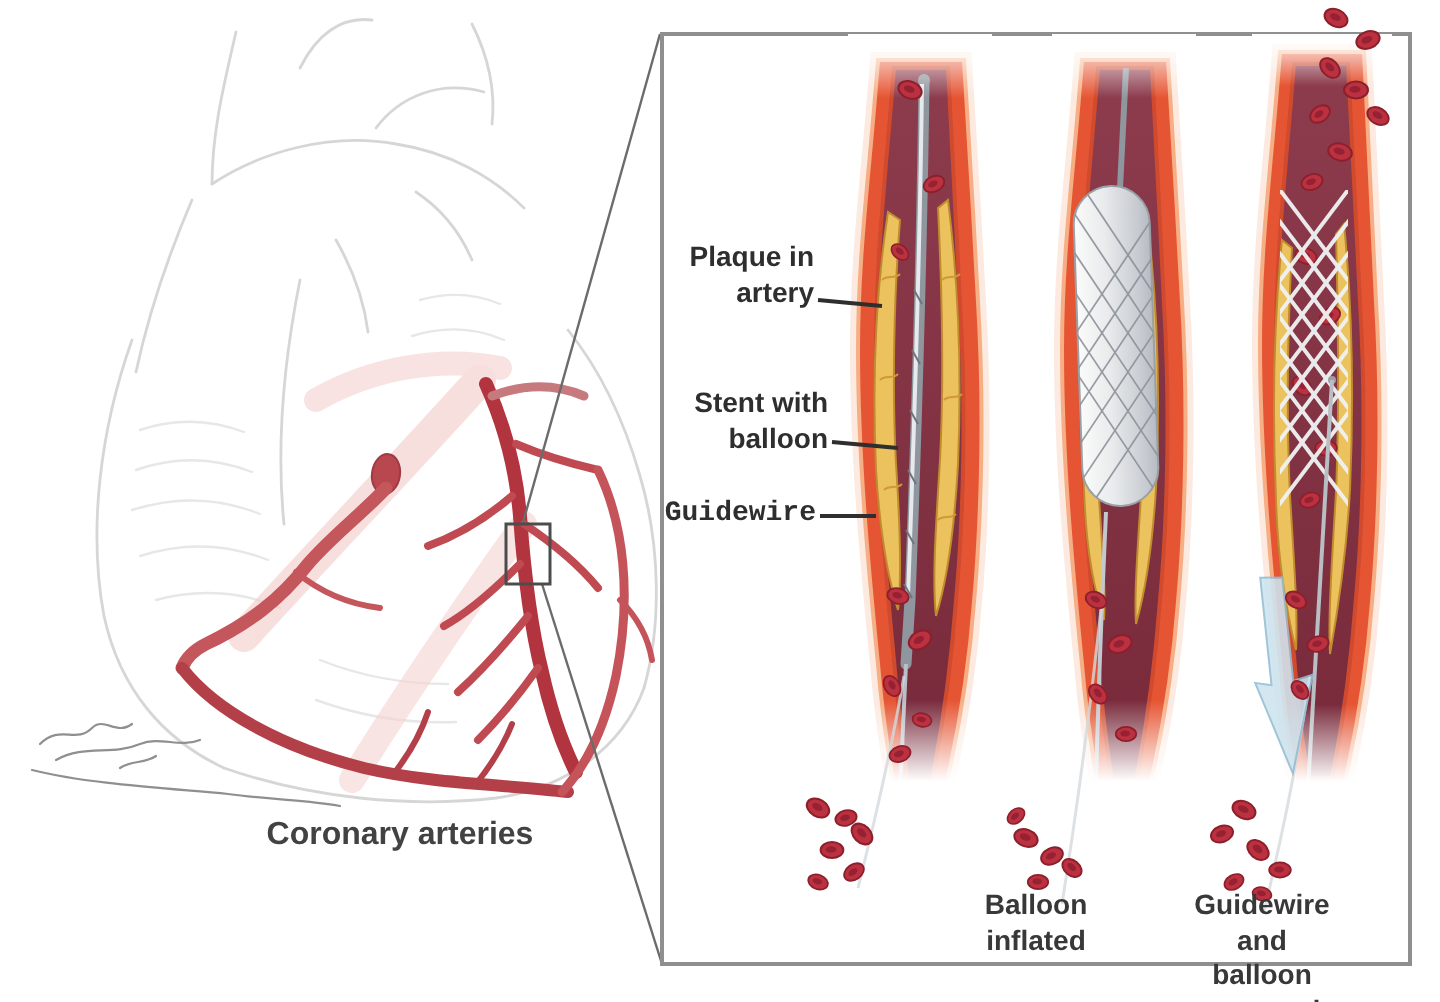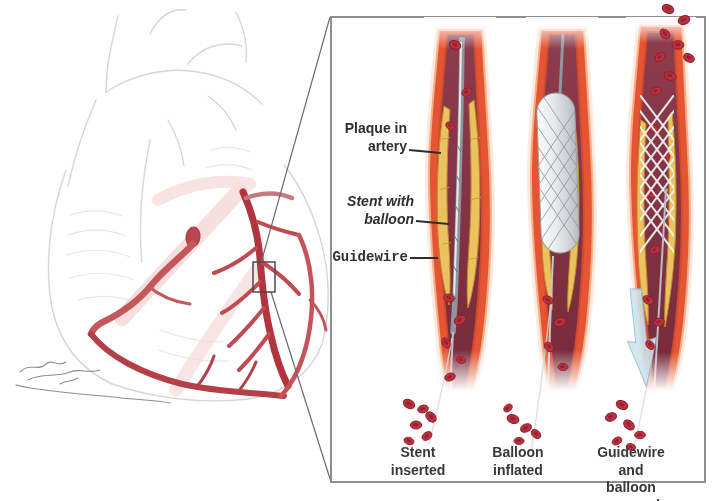--- a/index.html
+++ b/index.html
@@ -4,21 +4,21 @@
 <style>
   html,body{margin:0;padding:0;background:#ffffff;}
   #stage{position:relative;width:720px;height:501px;overflow:hidden;background:#fff;
          font-family:"Liberation Sans",sans-serif;}
   #art{position:absolute;left:0;top:0;}
   .lbl{position:absolute;font:700 14px/17.5px "Liberation Sans",sans-serif;color:#2e2e2e;
        white-space:pre-line;text-align:right;}
   .cap{position:absolute;font:700 14px/17.5px "Liberation Sans",sans-serif;color:#383838;
        white-space:pre-line;text-align:center;transform:translateX(-50%);}
   #lbl-plaque{top:120px;right:313px;}
-  #lbl-stent{top:193px;right:306px;font-style:italic;}
+  #lbl-stent{top:193px;right:306px;}
   #lbl-guidewire{top:249px;right:312px;font-family:Liberation Mono, monospace;}
   #cap-1{left:418px;top:444px;}
   #cap-2{left:518px;top:444px;}
   #cap-3{left:631px;top:444px;}
   #heart-caption{position:absolute;left:200px;top:409px;transform:translateX(-50%);
        font:700 16px "Liberation Sans",sans-serif;color:#424242;white-space:nowrap;}
 </style>
 </head>
 <body>
 
@@ -283,20 +283,19 @@
     <line x1="410" y1="258" x2="438" y2="258"></line>
   </g>
 </svg>
 
   <div class="lbl" id="lbl-plaque">Plaque in
 artery</div>
   <div class="lbl" id="lbl-stent">Stent with
 balloon</div>
   <div class="lbl" id="lbl-guidewire">Guidewire</div>
 
-  <div class="cap" id="cap-1">Stent
-inserted</div>
   <div class="cap" id="cap-2">Balloon
 inflated</div>
   <div class="cap" id="cap-3">Guidewire and
 balloon removed</div>
 
+  <div id="heart-caption">Coronary arteries</div>
 </div>
 
 </body></html>

